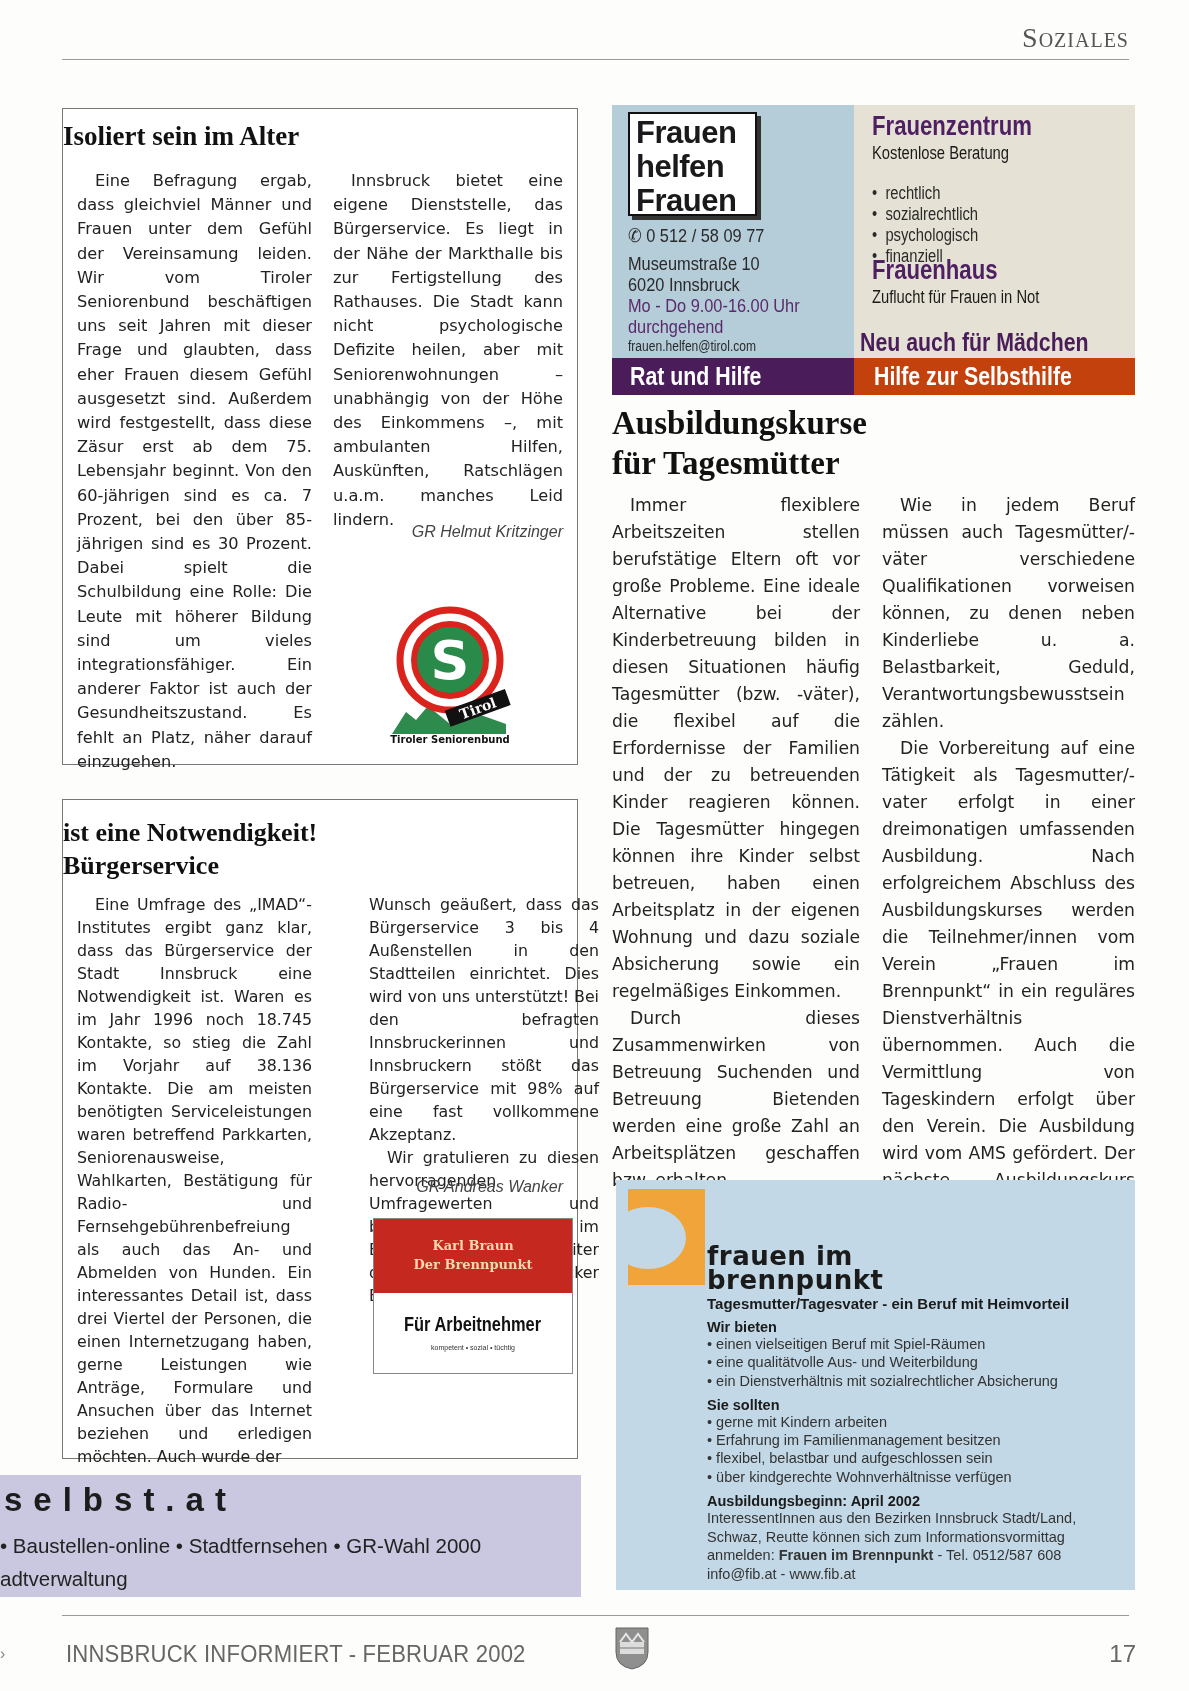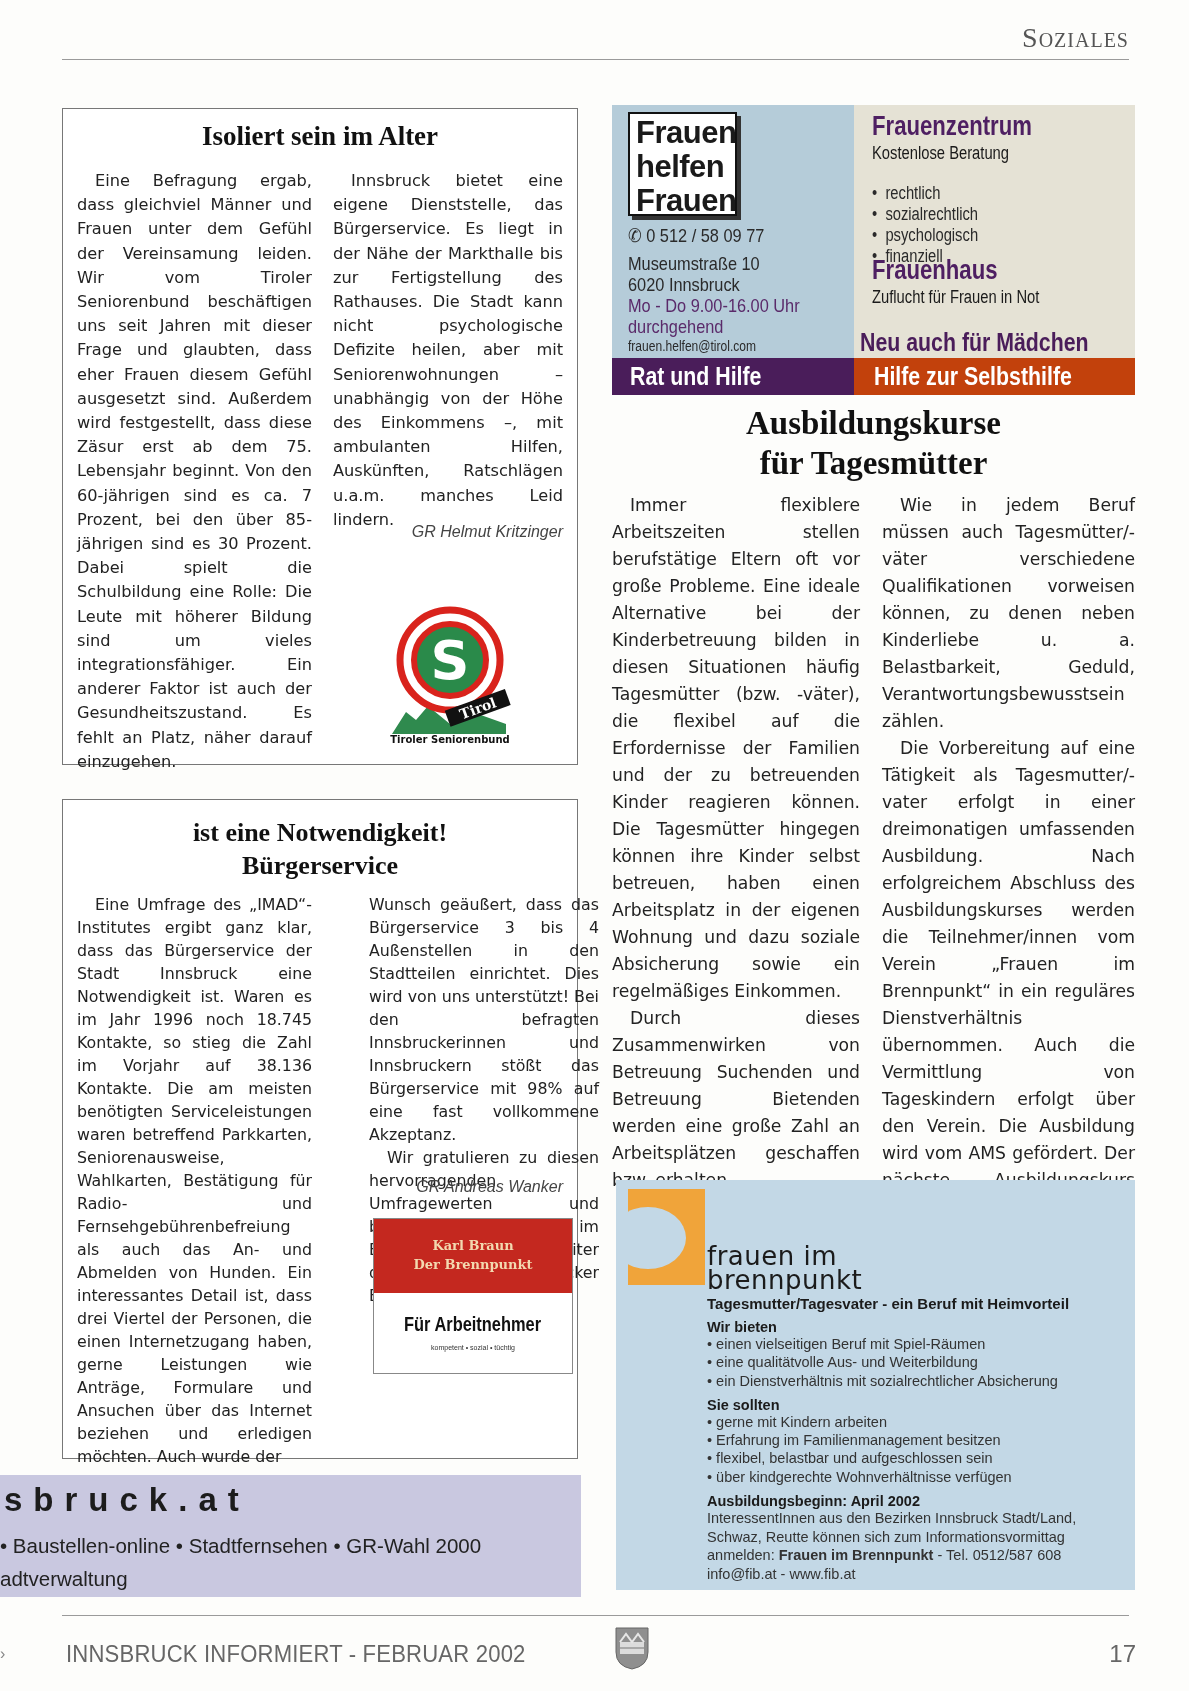--- a/index.html
+++ b/index.html
@@ -7,43 +7,43 @@
        font-family:"Liberation Sans",sans-serif;color:#1a1a1a;}
   .abs{position:absolute;}
   .body-text{font-family:"DejaVu Sans","Liberation Sans",sans-serif;font-size:16.2px;line-height:24.2px;
        text-align:justify;hyphens:manual;color:#222;}
   .body-text p{margin:0;text-indent:18px;}
   .body-text p.noindent{text-indent:0;}
   .section-head{right:60px;top:22px;font-family:"Liberation Serif",serif;font-variant:small-caps;
        font-size:28px;color:#555;letter-spacing:1px;}
   .rule{left:62px;right:60px;height:1px;background:#9a9a9a;}
   .box{border:1.5px solid #777;background:#fff;}
-  .headline{font-family:"Liberation Serif",serif;font-weight:bold;text-align:center;color:#111;}
+  .headline{font-family:"Liberation Serif",serif;font-weight:bold;text-align:left;color:#111;}
   .byline{font-family:"Liberation Sans",sans-serif;font-style:italic;font-size:16px;color:#444;text-align:right;}
   
   .fhf{left:612px;top:105px;width:523px;height:290px;}
   .fhf-left{position:absolute;left:0;top:0;width:242px;height:253px;background:#b5ccd9;}
   .fhf-right{position:absolute;left:242px;top:0;width:281px;height:253px;background:#e5e2d5;}
-  .fhf-logo{position:absolute;left:16px;top:7px;width:109px;height:104px;background:#fff;border:2px solid #111;
+  .fhf-logo{position:absolute;left:16px;top:7px;width:129px;height:104px;background:#fff;border:2px solid #111;
        box-shadow:4px 4px 0 #333;font-weight:bold;font-size:31px;line-height:34px;padding:2px 6px;box-sizing:border-box;
        font-family:"Liberation Sans",sans-serif;letter-spacing:-0.5px;}
   .fhf-small{font-family:"Liberation Sans",sans-serif;font-size:17px;line-height:21px;color:#2a2a2a;transform:scaleX(.86);transform-origin:left;}
   .fhf-purple{color:#5a2a6a;}
   .fhf-bar-l{position:absolute;left:0;top:253px;width:242px;height:37px;background:#4a1d5a;color:#fff;font-weight:bold;font-size:26px;line-height:37px;padding-left:18px;box-sizing:border-box;}
   .fhf-bar-r{position:absolute;left:242px;top:253px;width:281px;height:37px;background:#c2410c;color:#fff;font-weight:bold;font-size:26px;line-height:37px;padding-left:20px;box-sizing:border-box;}
   .condensed{display:inline-block;transform:scaleX(.82);transform-origin:left;white-space:nowrap;}
   .fhf-right .title{font-weight:bold;font-size:27px;color:#4e1f62;}
   .fhf-right ul{margin:4px 0 0 0;padding:0;list-style:none;}
   .fhf-right li{font-size:18px;line-height:21px;color:#2a2a2a;}
   
   .fib{left:616px;top:1180px;width:519px;height:410px;background:#c3d8e6;}
   .fib-logo{position:absolute;left:12px;top:9px;width:77px;height:96px;background:#f0a43a;overflow:hidden;}
   .fib-logo .hole{position:absolute;left:-18px;top:18px;width:76px;height:62px;border-radius:50%;background:#c3d8e6;}
   .fib-text{position:absolute;left:91px;top:64px;right:6px;font-family:"Liberation Sans",sans-serif;color:#1b1b1b;}
-  .fib-name{font-family:"DejaVu Sans",sans-serif;font-weight:normal;font-size:26px;line-height:24px;letter-spacing:0.5px;}
+  .fib-name{font-family:"DejaVu Sans",sans-serif;font-weight:bold;font-size:26px;line-height:24px;letter-spacing:0.5px;}
   .fib-sub{font-weight:bold;font-size:15px;margin-top:3px;}
   .fib-h{font-weight:bold;font-size:14.5px;margin-top:7px;}
   .fib-li{font-size:14.5px;line-height:18.3px;color:#333;}
   .fib-p{font-size:14.5px;line-height:18.5px;color:#333;}
   
   .banner{left:0;top:1475px;width:581px;height:122px;background:#c9c8e0;}
   .banner .url{position:absolute;left:4px;top:6px;font-weight:bold;font-size:33px;letter-spacing:11px;color:#1c1c1c;}
   .banner .l2{position:absolute;left:0;top:59px;font-size:20.5px;color:#222;white-space:nowrap;}
   .banner .l3{position:absolute;left:0;top:92px;font-size:20.5px;color:#222;white-space:nowrap;}
   .footer-text{left:66px;top:1640px;font-family:"Liberation Sans",sans-serif;font-size:24px;color:#666;letter-spacing:0.2px;transform:scaleX(.92);transform-origin:left;}
@@ -174,21 +174,21 @@
     <div class="fib-p">
       <span>InteressentInnen aus den Bezirken Innsbruck Stadt/Land, Schwaz, Reutte können sich zum Informationsvormittag anmelden:</span>
       <b>Frauen im Brennpunkt</b>
       <span>- Tel. 0512/587 608</span>
     </div>
     <div class="fib-p">info@fib.at - www.fib.at</div>
   </div>
 </div>
 
 <div class="abs banner">
-  <div class="url">sbruck.at</div>
+  <div class="url">selbst.at</div>
   <div class="l2">• Baustellen-online • Stadtfernsehen • GR-Wahl 2000</div>
   <div class="l3">adtverwaltung</div>
 </div>
 
 <div class="abs rule" style="top:1615px;"></div>
 <div class="abs edge-mark">›</div>
 <div class="abs footer-text">INNSBRUCK INFORMIERT - FEBRUAR 2002</div>
 <div class="abs" style="left:614px;top:1626px;width:36px;height:44px;">
   <svg width="36" height="44" viewBox="0 0 36 44">
     <path d="M2,2 H34 V26 Q34,40 18,43 Q2,40 2,26 Z" fill="#8f8f8f" stroke="#666" stroke-width="1"></path>

